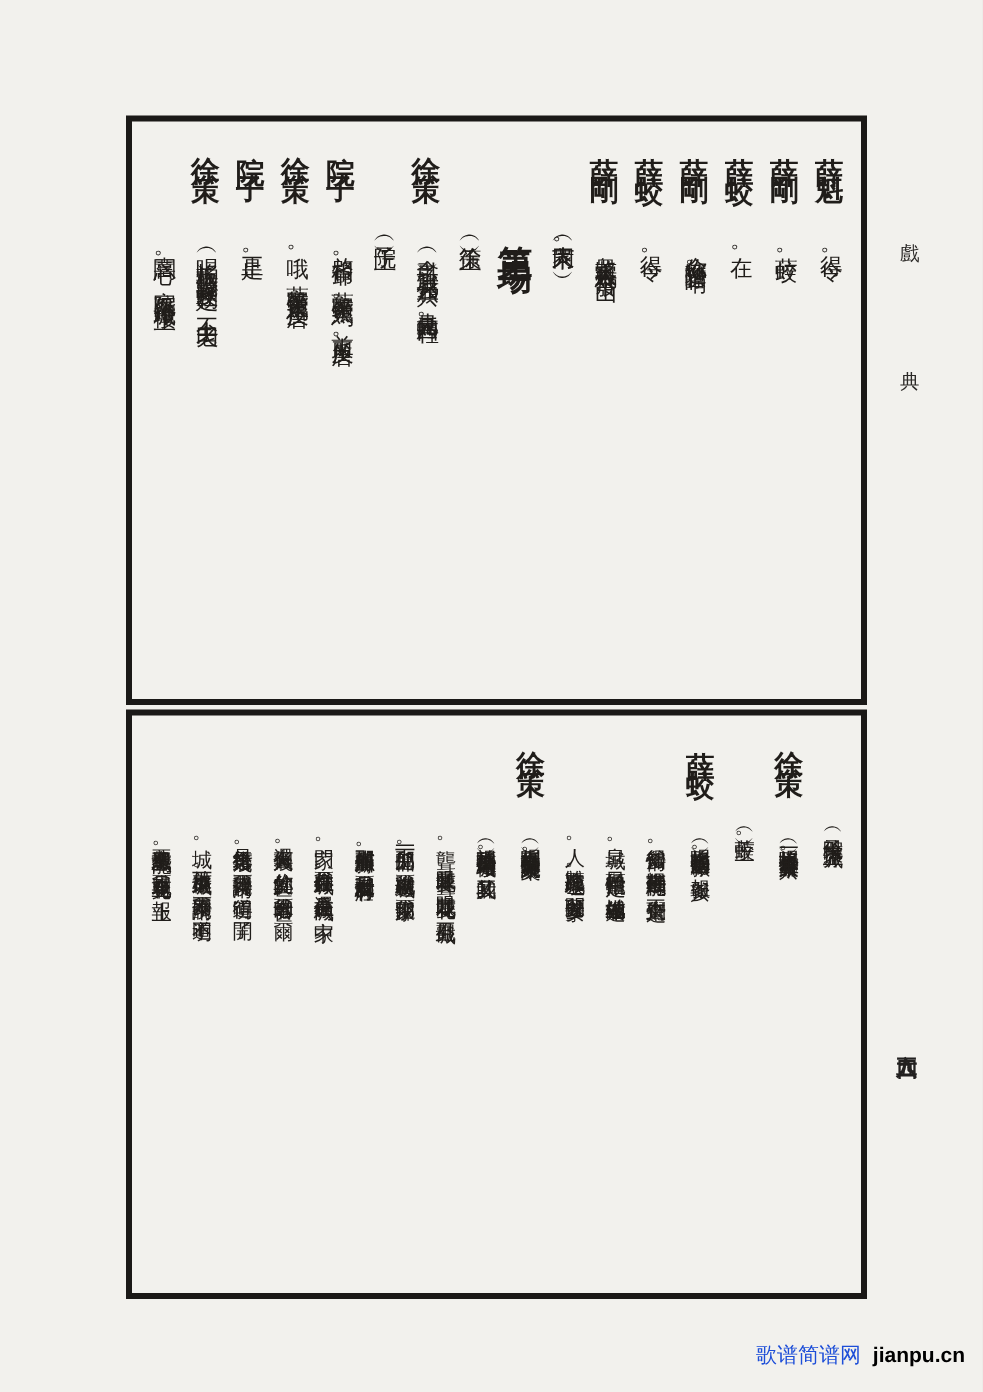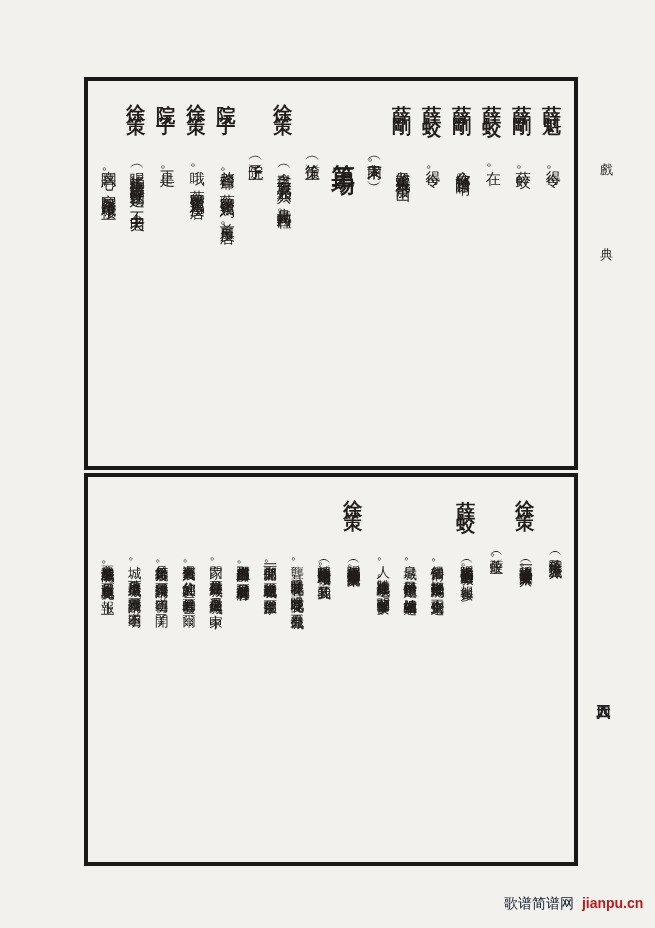--- a/index.html
+++ b/index.html
@@ -93,22 +93,22 @@
     color: #232120;
   }
   .watermark {
     position: absolute;
     left: 504px;
     top: 895px;
     font-size: 14px;
     white-space: nowrap;
     font-family: "Liberation Sans", "DejaVu Sans", sans-serif;
   }
-  .watermark .wm-cn  { color: #0f172a; margin-top: 24px; }
-  .watermark .wm-url { color: #b91c1c; font-weight: 600; margin-left: 4px; }
+  .watermark .wm-cn  { color: #1d4ed8; margin-top: 24px; }
+  .watermark .wm-url { color: #000000; font-weight: 600; margin-left: 4px; }
 </style>
 </head>
 <body>
 
 <div class="page">
   <div class="box top" id="top-box">
       <div class="col dialogue">
         <div class="speaker">薛魁</div>
         <div class="body">得令。</div>
       </div>

